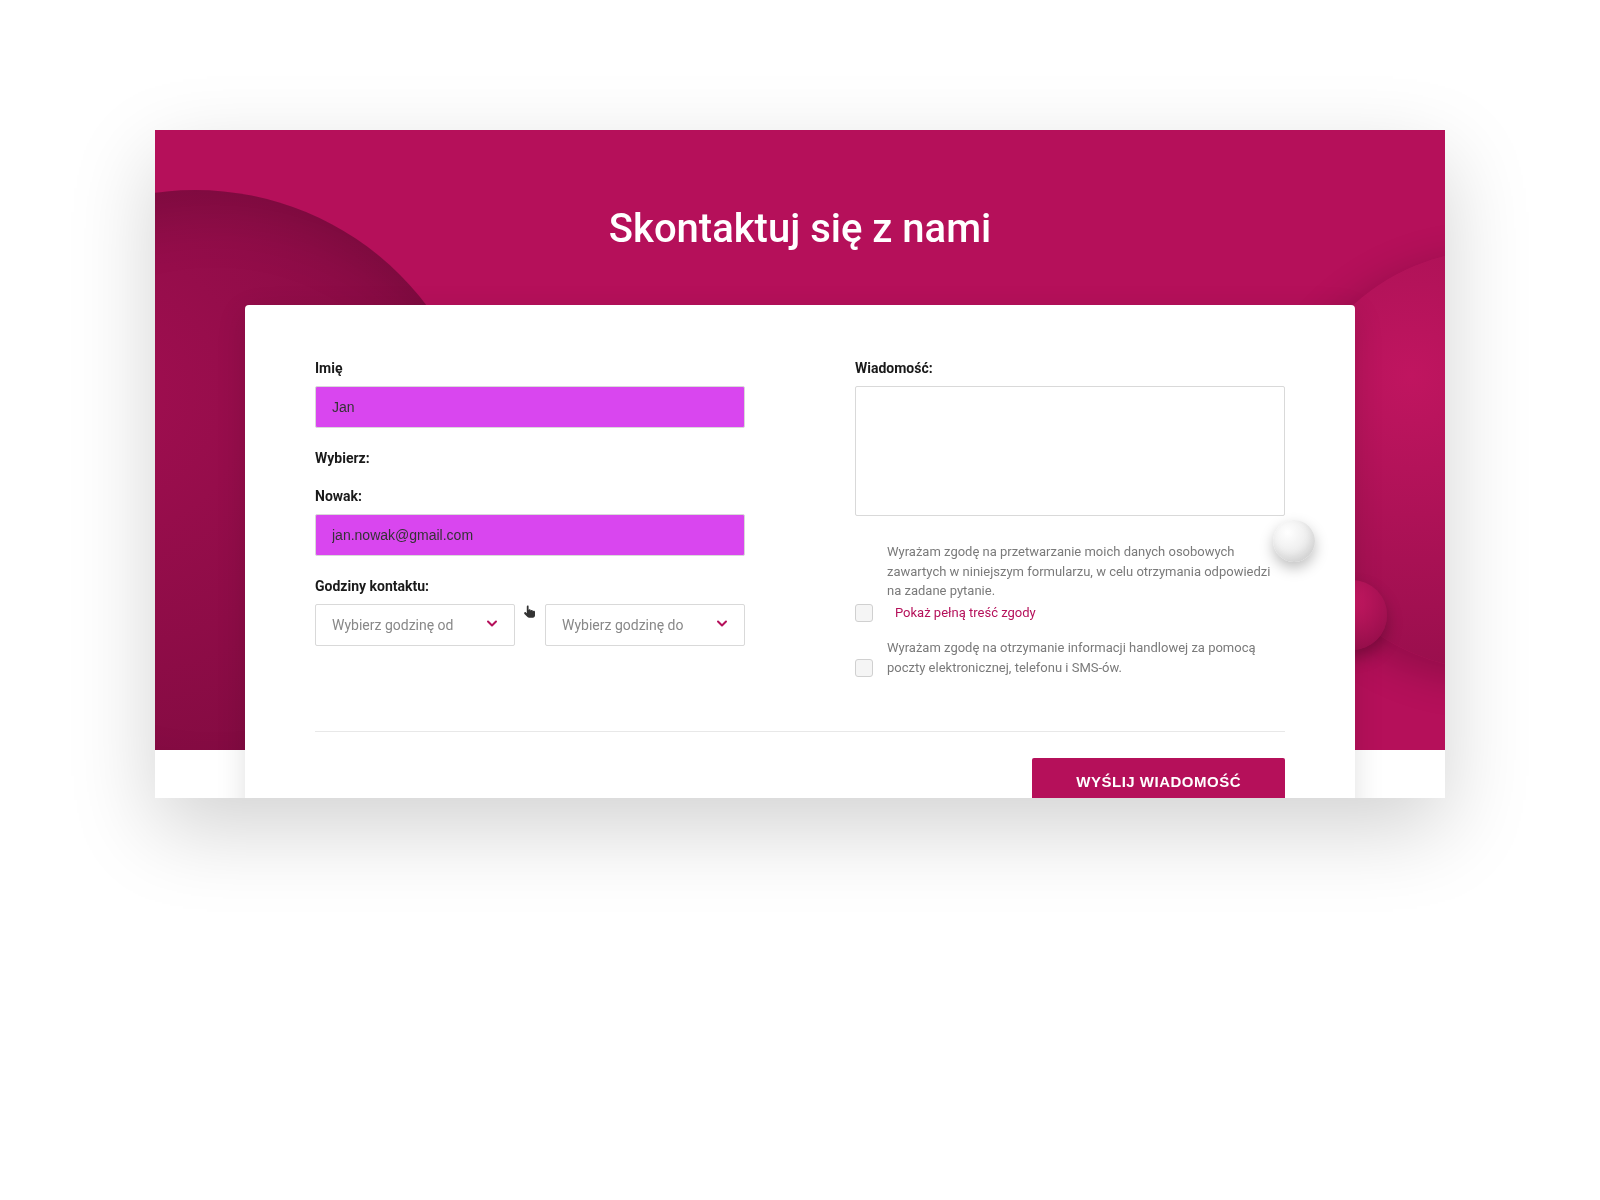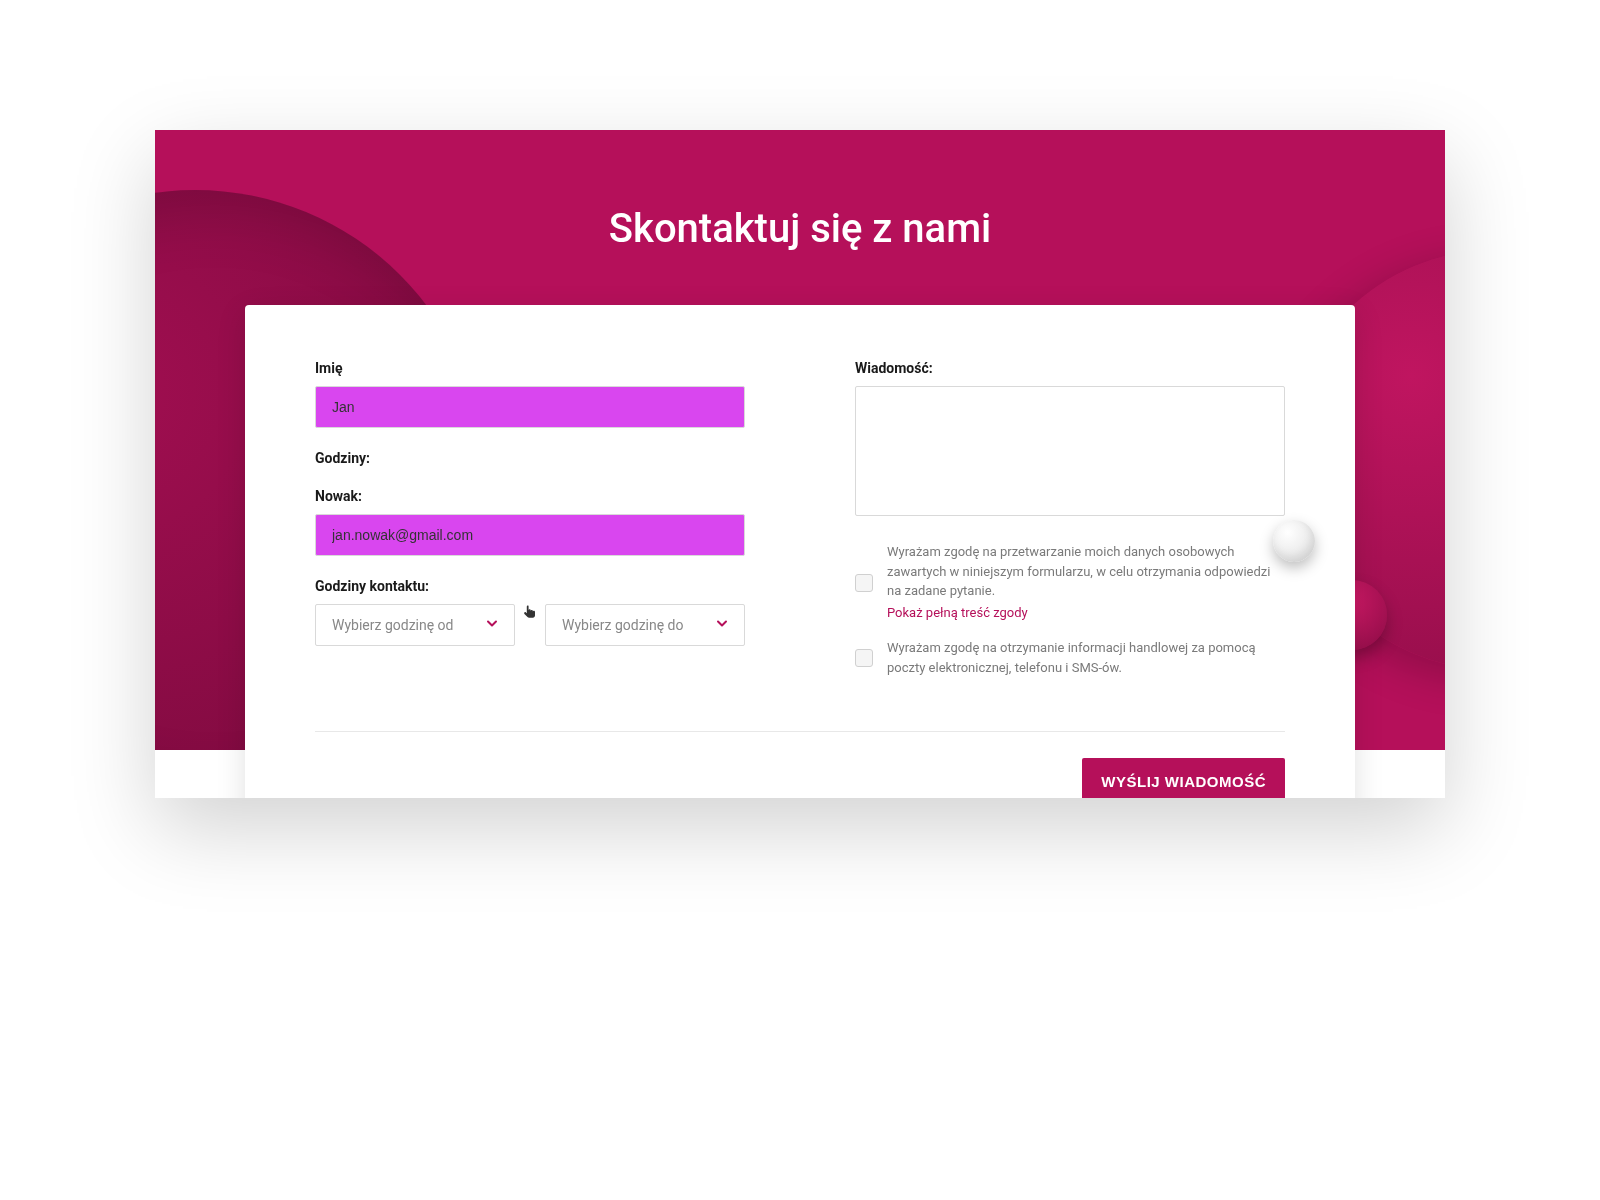--- a/index.html
+++ b/index.html
@@ -167,21 +167,21 @@
     }
     .cursor-hand {
       font-size: 18px;
       color: #333;
       margin-left: -12px;
       margin-right: -12px;
       z-index: 4;
     }
     .checkbox-row {
       display: flex;
-      align-items: center;
+      align-items: flex-end;
       gap: 14px;
       margin-bottom: 16px;
     }
     .checkbox-box {
       width: 18px;
       height: 18px;
       border: 1px solid #d0d0d0;
       border-radius: 3px;
       background: #f5f5f5;
       flex-shrink: 0;
@@ -190,38 +190,39 @@
     .checkbox-label {
       font-size: 13px;
       color: #7a7a7a;
       line-height: 1.5;
     }
     .consent-link {
       color: #b5105a;
       font-size: 13px;
       display: block;
       margin-top: 2px;
+      margin-left: 8px;
     }
     .divider {
       border: none;
       border-top: 1px solid #e8e8e8;
       margin: 38px 0 26px 0;
     }
     .form-footer {
       display: flex;
       justify-content: flex-end;
     }
     .submit-btn {
       background: #b5105a;
       color: #ffffff;
       border: none;
       font-size: 15px;
       font-weight: 700;
       letter-spacing: 0.5px;
-      padding: 15px 19px;
+      padding: 15px 44px;
       cursor: pointer;
       border-radius: 2px;
     }
   </style>
 </head>
 <body>
 
 <div class="page-wrapper">
   <div class="header-bg">
     <div class="circle-left"></div>
@@ -235,21 +236,21 @@
   <div class="form-card">
     <div class="form-columns">
 
       <div class="form-col">
         <div class="form-group">
           <label class="form-label">Imię</label>
           <input class="form-input" type="text" value="Jan" style="">
         </div>
 
         <div class="form-group">
-          <label class="form-label">Godziny:</label>
+          <label class="form-label">Wybierz:</label>
         </div>
 
         <div class="form-group">
           <label class="form-label">Nowak:</label>
           <input class="form-input" type="text" value="jan.nowak@gmail.com" style="">
         </div>
 
         <div class="form-group">
           <label class="form-label">Godziny kontaktu:</label>
           <div class="select-row">

